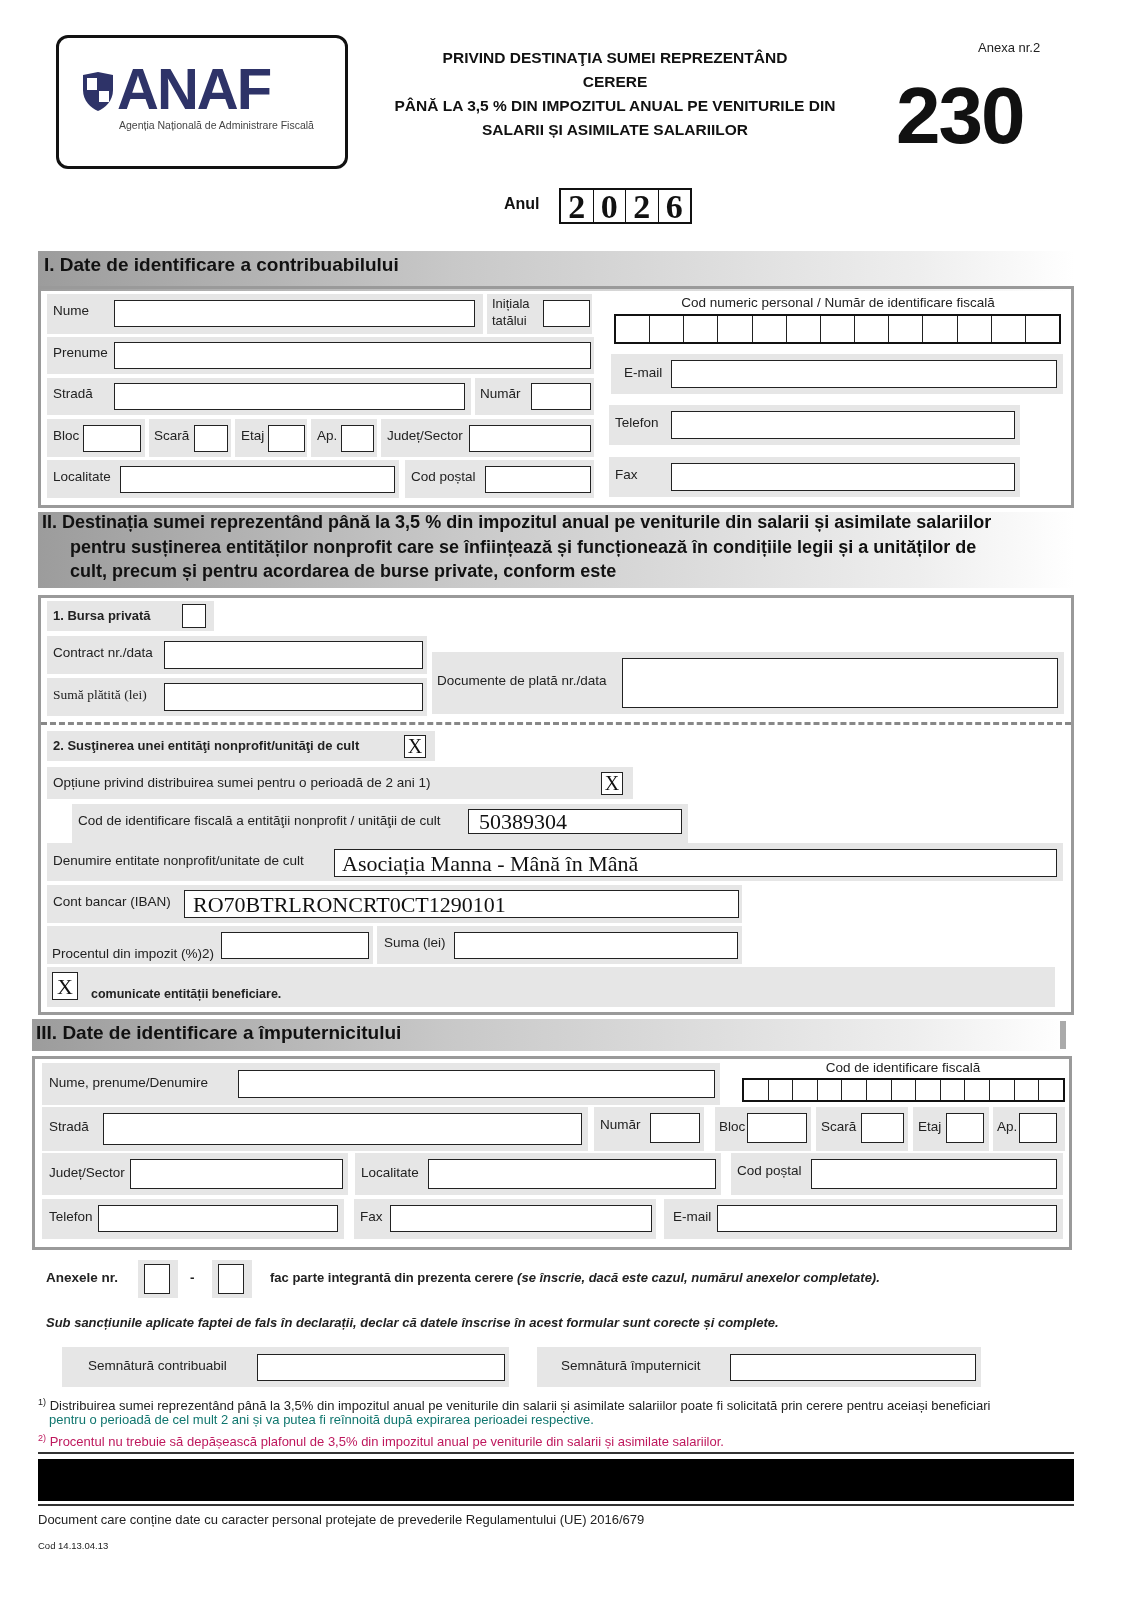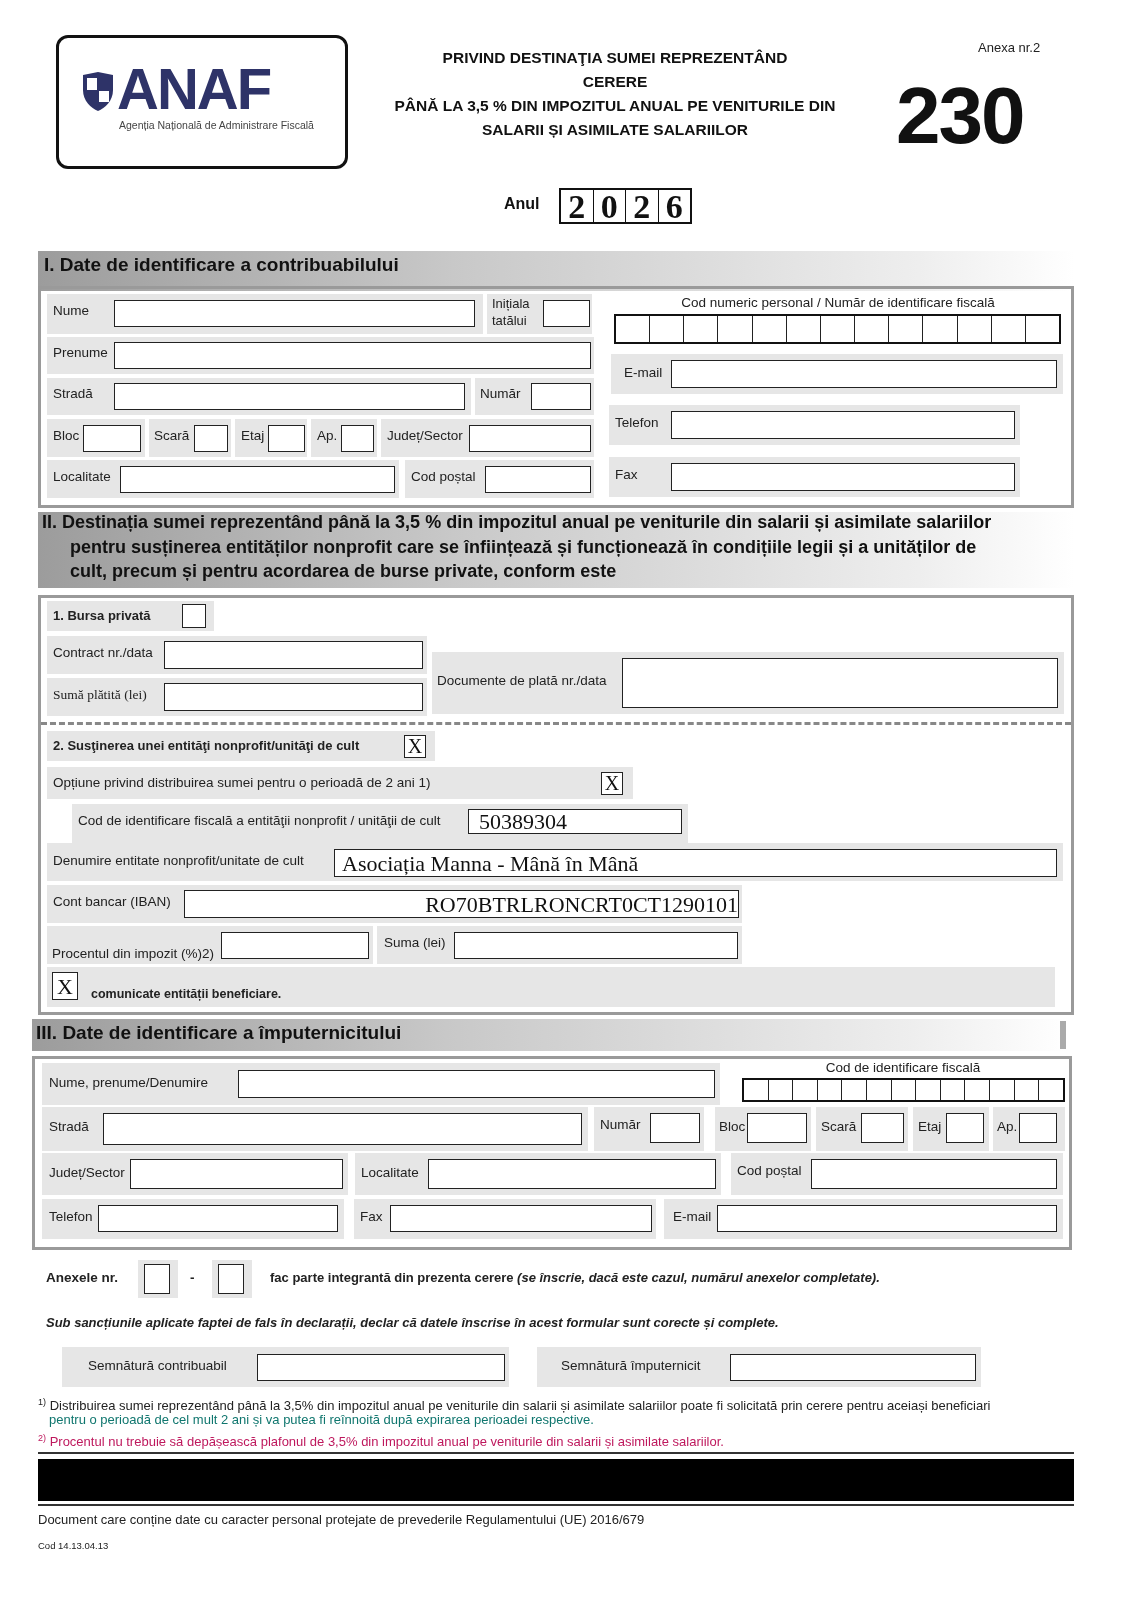--- a/index.html
+++ b/index.html
@@ -172,21 +172,21 @@
 <div class="abs bg" style="left:56px;top:804px;width:616px;height:48px;margin-left:16px;">
   <span class="abs lbl" style="left:6px;top:9px;">Cod de identificare fiscală a entităţii nonprofit / unităţii de cult</span>
   <div class="abs box val" style="left:396px;top:5px;width:214px;height:25px;padding-left:10px;line-height:24px;">50389304</div>
 </div>
 <div class="abs bg" style="left:47px;top:843px;width:1016px;height:38px;">
   <span class="abs lbl" style="left:6px;top:10px;">Denumire entitate nonprofit/unitate de cult</span>
   <div class="abs box val" style="left:287px;top:6px;width:723px;height:28px;padding-left:7px;line-height:27px;">Asociația Manna - Mână în Mână</div>
 </div>
 <div class="abs bg" style="left:47px;top:885px;width:695px;height:38px;">
   <span class="abs lbl" style="left:6px;top:9px;">Cont bancar (IBAN)</span>
-  <div class="abs box val" style="left:137px;top:5px;width:555px;height:28px;line-height:27px;text-align:right;">RO70BTRLRONCRT0CT1290101</div>
+  <div class="abs box val" style="left:137px;top:5px;width:555px;height:28px;padding-left:8px;line-height:27px;">RO70BTRLRONCRT0CT1290101</div>
 </div>
 <div class="abs bg" style="left:47px;top:926px;width:326px;height:38px;">
   <span class="abs lbl" style="left:5px;top:20px;">Procentul din impozit (%)2)</span>
   <div class="abs box" style="left:174px;top:6px;width:148px;height:27px;"></div>
 </div>
 <div class="abs bg" style="left:377px;top:926px;width:365px;height:38px;">
   <span class="abs lbl" style="left:7px;top:9px;">Suma (lei)</span>
   <div class="abs box" style="left:77px;top:6px;width:284px;height:27px;"></div>
 </div>
 <div class="abs bg" style="left:47px;top:967px;width:1008px;height:40px;">

